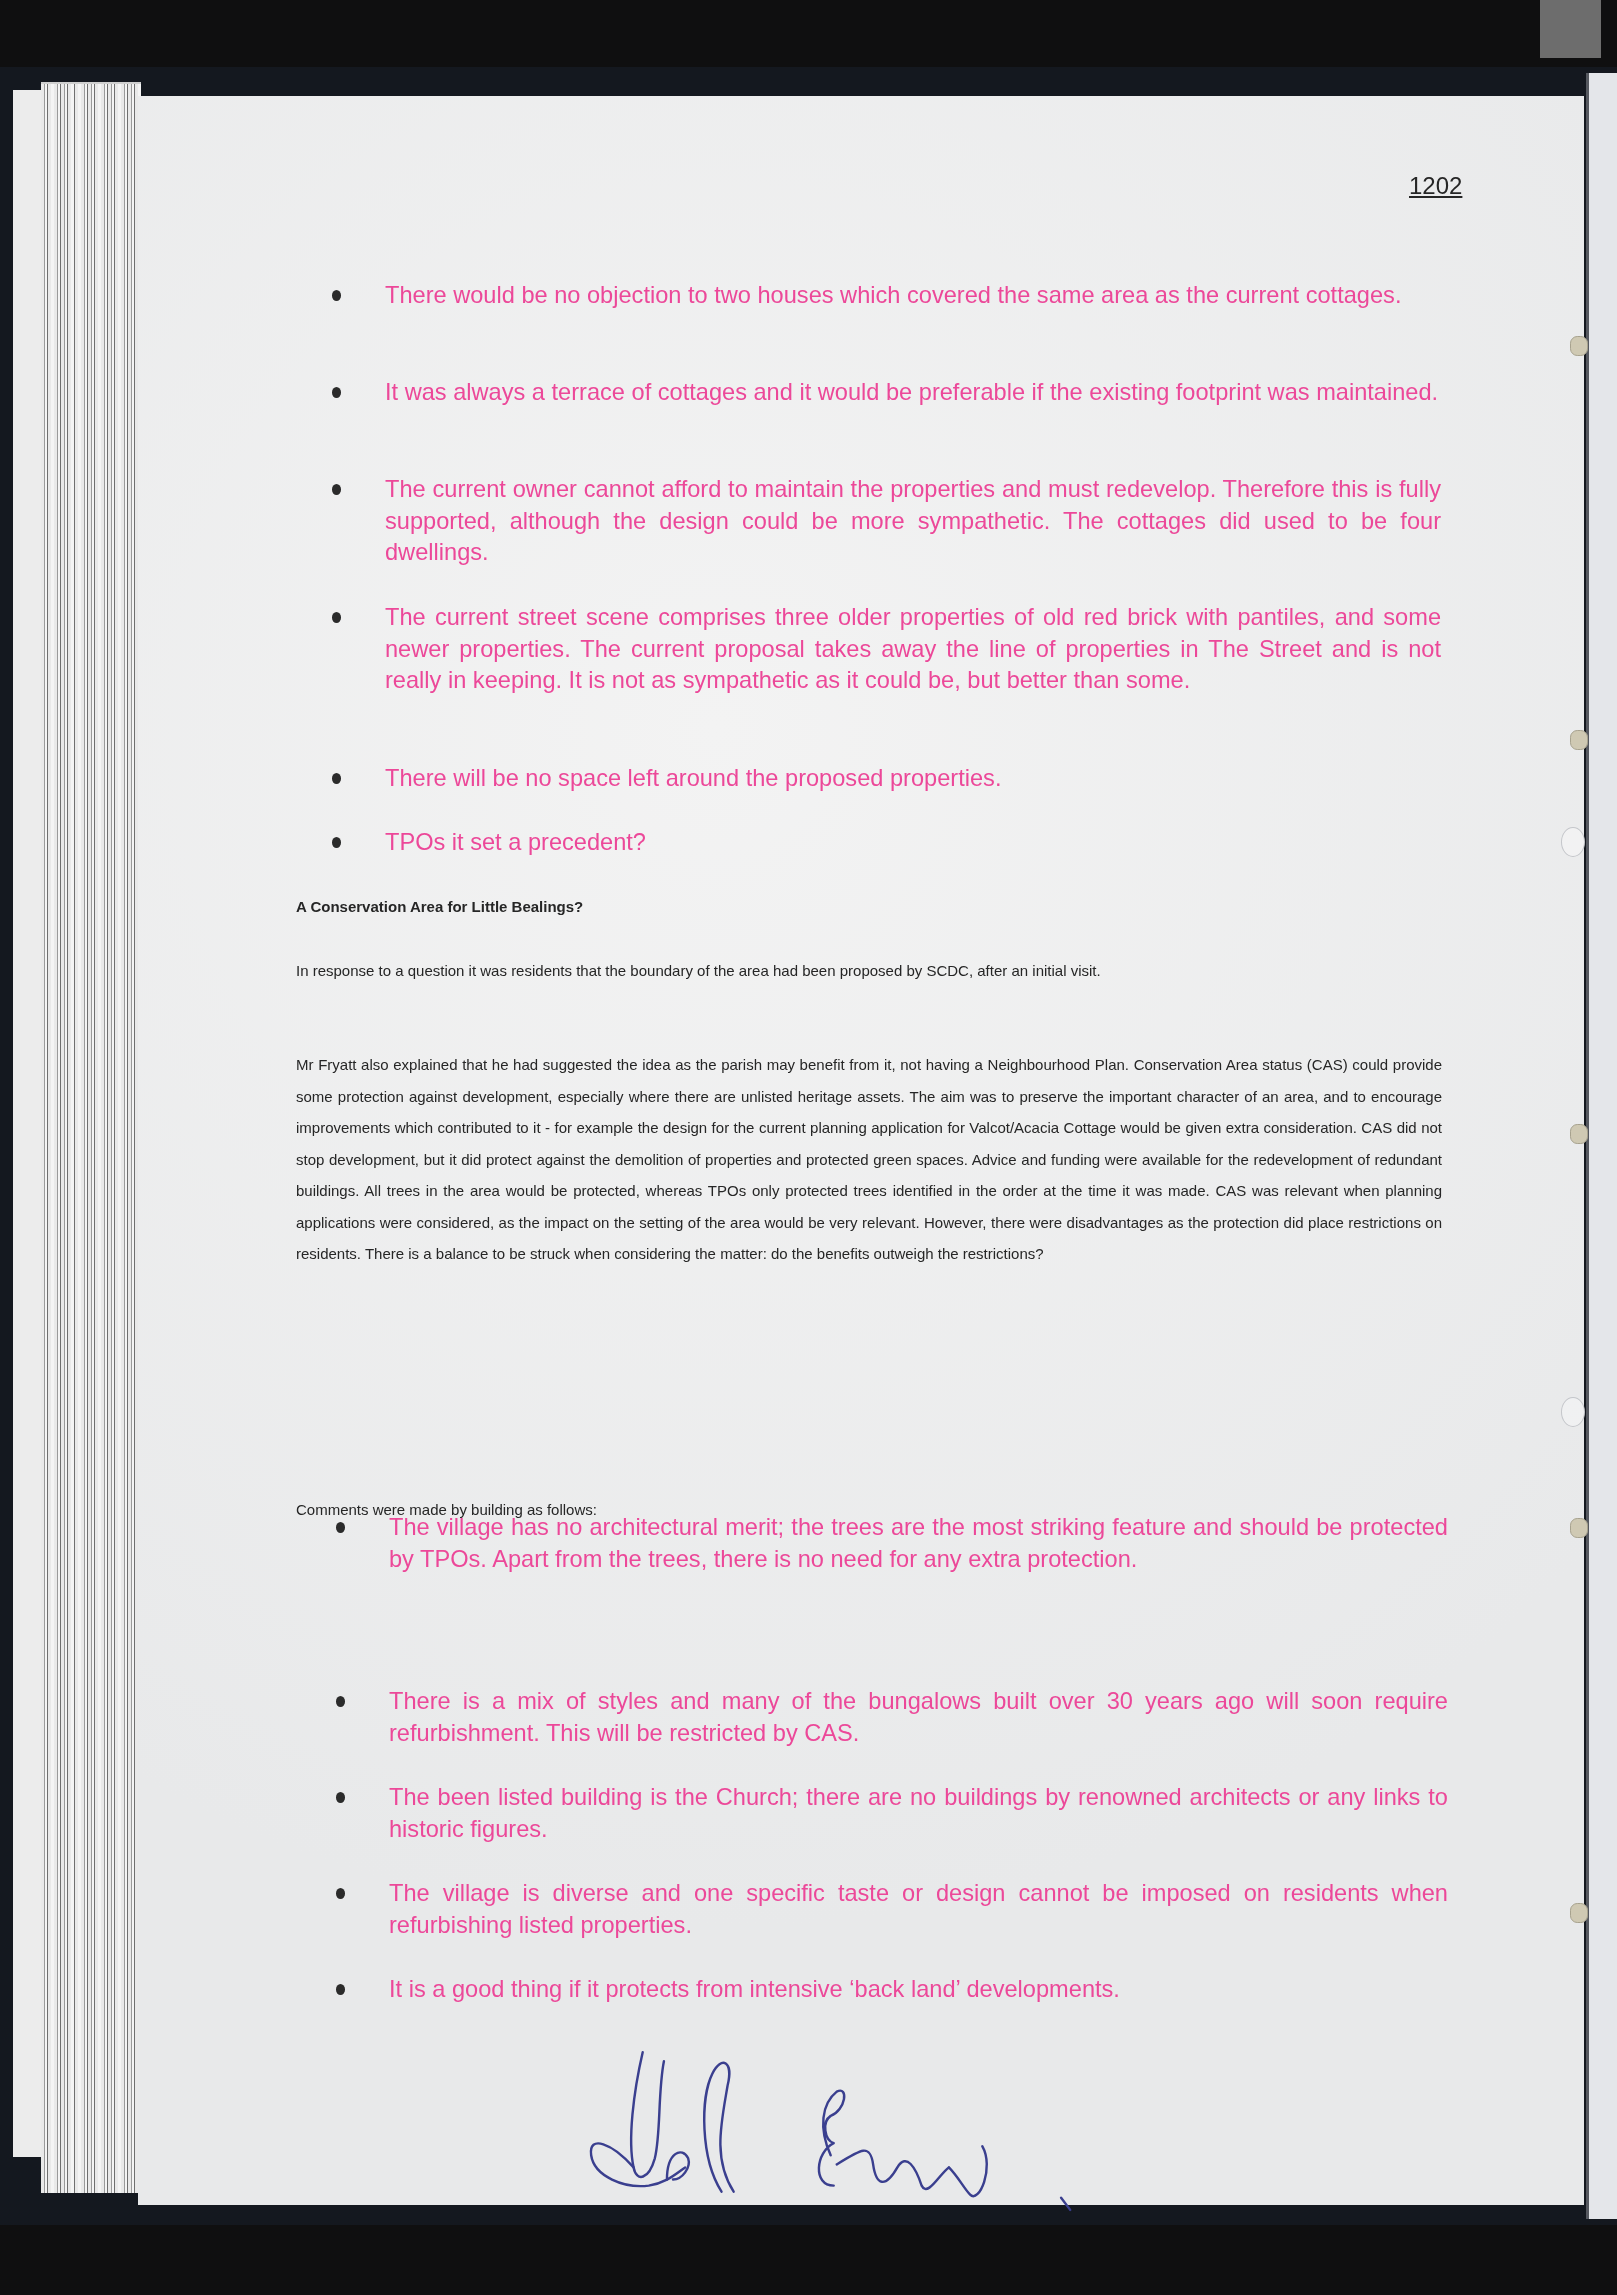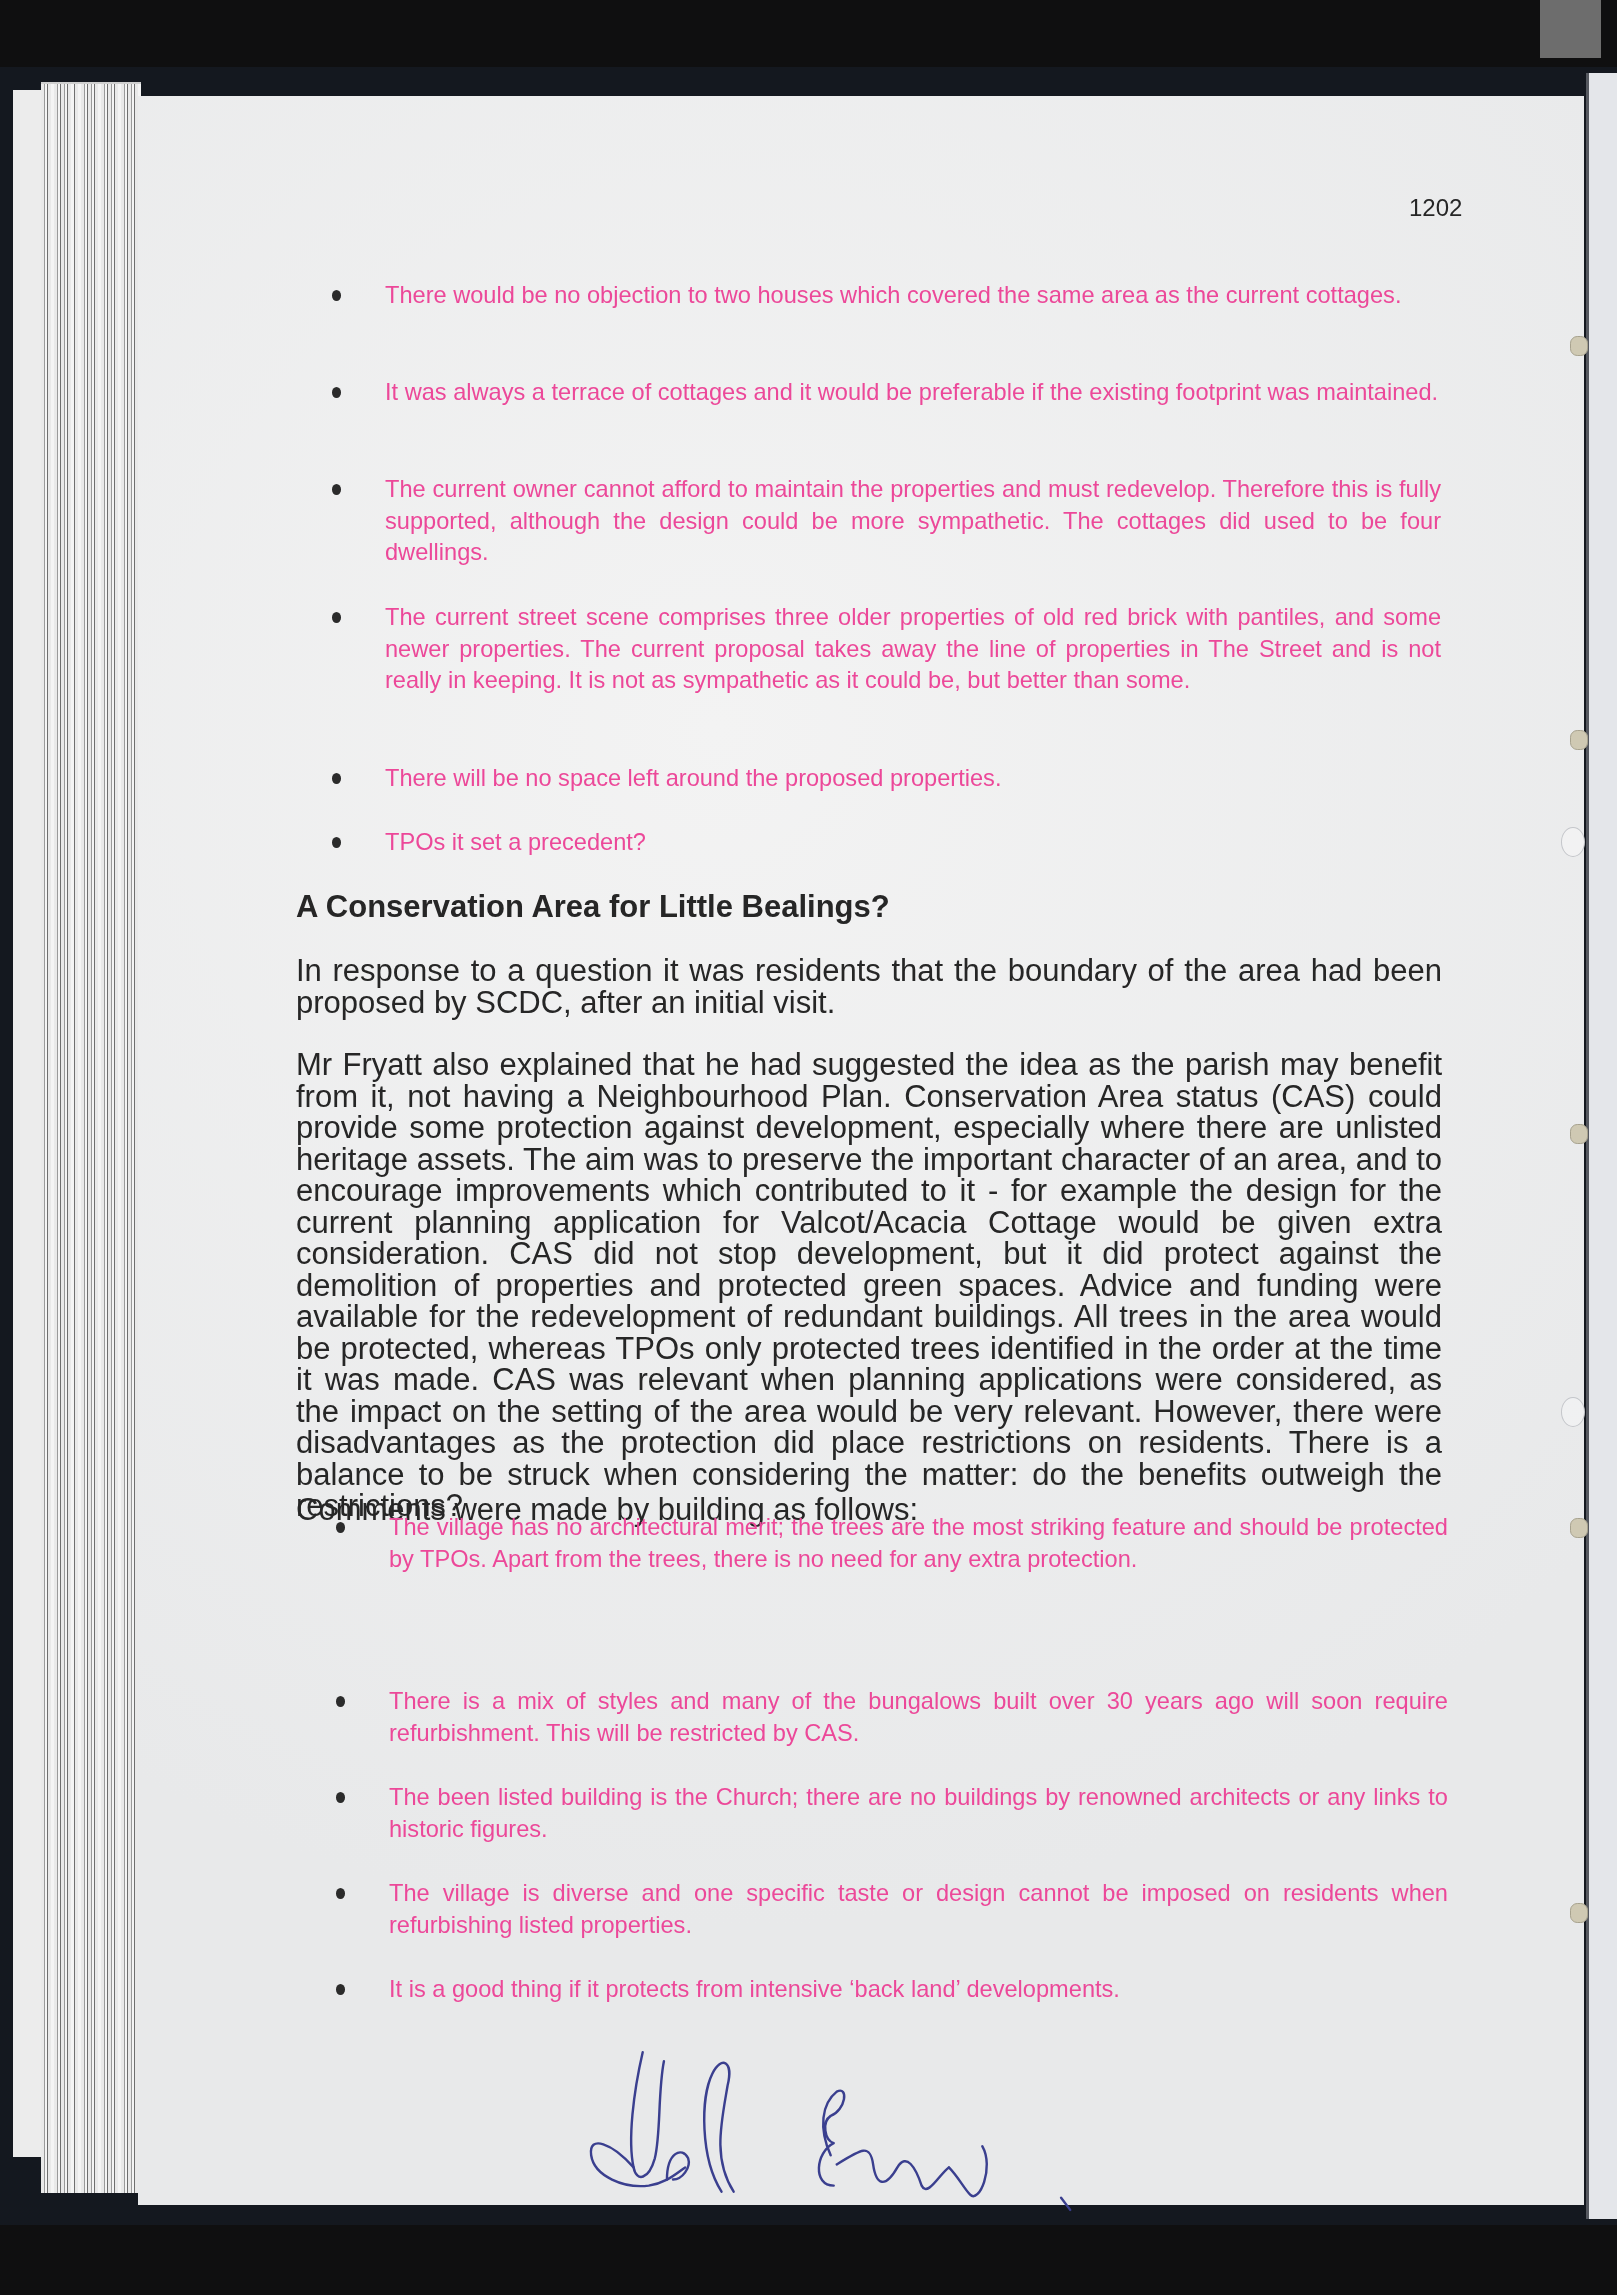--- a/index.html
+++ b/index.html
@@ -42,24 +42,24 @@
     background: #cfc9b3; border: 1.2px solid #a7a28e; left: 1570px;
   }
   .ring {
     position: absolute; width: 22px; height: 28px; border-radius: 50%;
     border: 1.2px solid #c4c6ca; background: rgba(255,255,255,0.35);
   }
   .text {
     position: absolute; color: #262626;
     font-size: 23.6px; line-height: 31.5px;
   }
-  .pagenum { left: 1409px; top: 192px; font-size: 24px; }
+  .pagenum { left: 1409px; top: 170px; font-size: 24px; text-decoration: underline; }
   .block {
     position: absolute; left: 296px; width: 1146px;
-    text-align: justify; color: #262626; font-size: 31px; line-height: 31.5px;
+    text-align: justify; color: #262626; font-size: 15px; line-height: 31.5px;
   }
   .heading { font-weight: bold; }
   .bullet-item {
     position: absolute; left: 332px; width: 1109px;
     color: #ec4899; font-size: 23.6px; line-height: 31.5px;
   }
   .bullet-item.b2 { left: 336px; width: 1112px; }
   .bullet {
     position: absolute; left: 0; top: 10.3px; width: 9px; height: 10.3px;
     border-radius: 50%; background: #2b2b2b;

